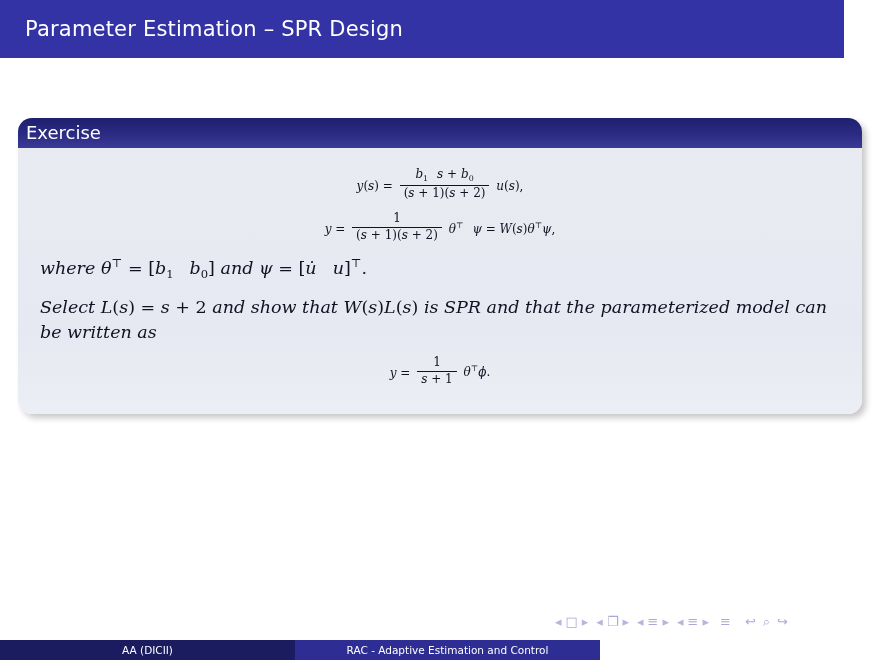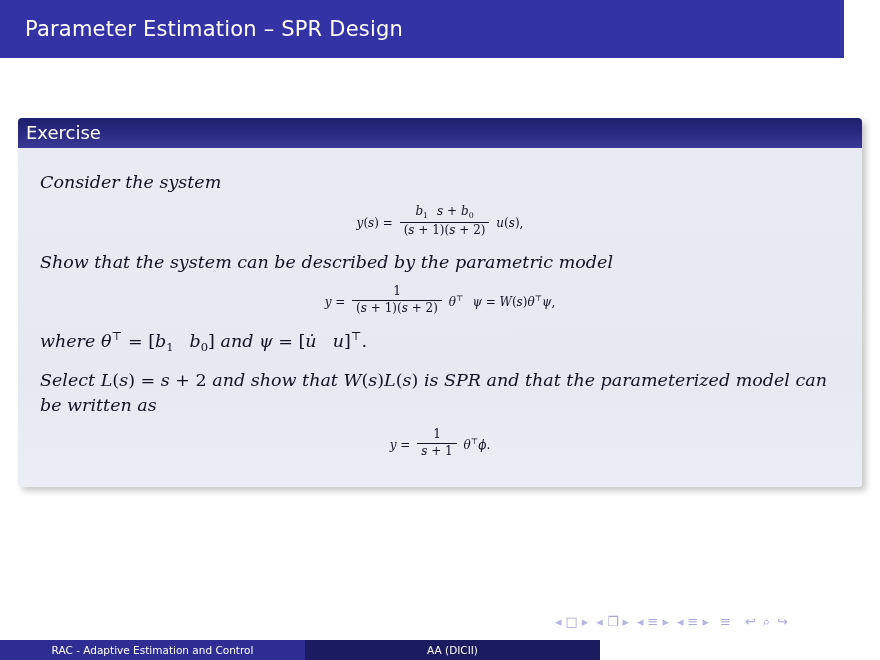--- a/index.html
+++ b/index.html
@@ -32,21 +32,21 @@
     letter-spacing: 0.2px;
     white-space: nowrap;
   }
 
   
   #exercise-block {
     position: absolute;
     left: 18px;
     top: 118px;
     width: 844px;
-    border-radius: 4px;
+    border-radius: 14px;
     box-shadow: 4px 4px 6px rgba(0,0,0,0.22);
     overflow: hidden;
   }
   #exercise-block-title {
     height: 30px;
     line-height: 30px;
     padding-left: 8px;
     background: linear-gradient(to bottom, #1f1f6e 0%, #2b2b84 55%, #3b3b96 100%);
     color: #ffffff;
     font-size: 18px;
@@ -155,34 +155,32 @@
 <div id="slide-titlebar">
   <div id="slide-title">Parameter Estimation – SPR Design</div>
 </div>
 
 <div id="exercise-block">
 
   <div id="exercise-block-title">Exercise</div>
 
   <div id="exercise-block-body">
 
-    <div class="prose">Consider the system</div>
 
     <div class="eq">
       <span class="var">y</span><span class="up">(</span><span class="var">s</span><span class="up">)</span>
       <span class="up"> = </span>
       <span class="frac">
         <span class="num"><span class="var">b</span><sub>1</sub><span class="sp"></span><span class="var">s</span> <span class="up">+</span> <span class="var">b</span><sub>0</sub></span>
         <span class="den"><span class="up">(</span><span class="var">s</span> <span class="up">+</span> <span class="up">1</span><span class="up">)(</span><span class="var">s</span> <span class="up">+</span> <span class="up">2</span><span class="up">)</span></span>
       </span>
       <span class="var">u</span><span class="up">(</span><span class="var">s</span><span class="up">),</span>
     </div>
 
 
-    <div class="prose">Show that the system can be described by the parametric model</div>
 
     <div class="eq">
       <span class="var">y</span>
       <span class="up"> = </span>
       <span class="frac">
         <span class="num"><span class="up">1</span></span>
         <span class="den"><span class="up">(</span><span class="var">s</span> <span class="up">+</span> <span class="up">1</span><span class="up">)(</span><span class="var">s</span> <span class="up">+</span> <span class="up">2</span><span class="up">)</span></span>
       </span>
       <span><span class="var">θ</span><sup>⊤</sup><span class="sp"></span><span class="var">ψ</span></span>
       <span class="up"> = </span>
@@ -212,15 +210,15 @@
 
 
   </div>
 </div>
 
 <div id="nav-symbols">
   <span class="nav-group"><span class="nav-arrow">◂</span><span class="nav-icon">□</span><span class="nav-arrow">▸</span></span><span class="nav-group"><span class="nav-arrow">◂</span><span class="nav-icon">❐</span><span class="nav-arrow">▸</span></span><span class="nav-group"><span class="nav-arrow">◂</span><span class="nav-icon">≡</span><span class="nav-arrow">▸</span></span><span class="nav-group"><span class="nav-arrow">◂</span><span class="nav-icon">≡</span><span class="nav-arrow">▸</span></span><span class="nav-group"><span class="nav-icon">≡</span></span><span class="nav-group"><span class="nav-icon">↩</span><span class="nav-icon">⌕</span><span class="nav-icon">↪</span></span>
 </div>
 
 <div id="footer-bar">
+  <div class="footer-seg" id="footer-author">AA  (DICII)</div>
   <div class="footer-seg" id="footer-subject">RAC - Adaptive Estimation and Control</div>
-  <div class="footer-seg" id="footer-author">AA  (DICII)</div>
 </div>
 
 </body></html>

